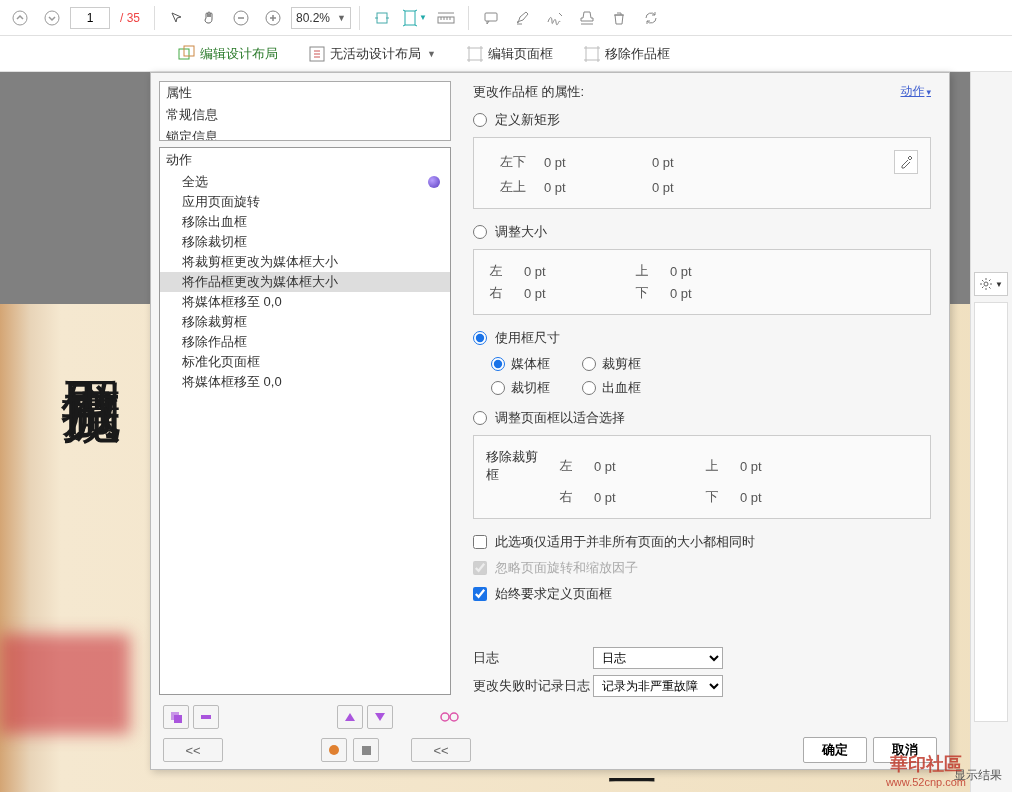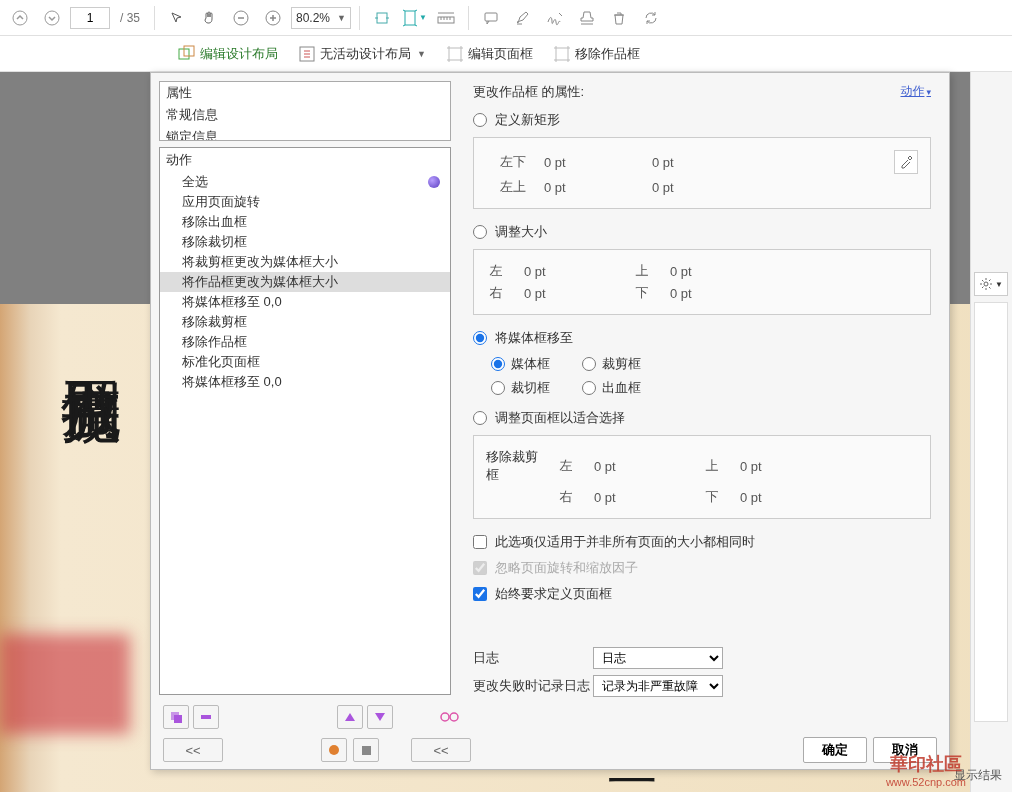--- a/index.html
+++ b/index.html
@@ -3,26 +3,26 @@
 <meta charset="utf-8">
 <style>
 * { box-sizing: border-box; margin: 0; padding: 0; font-family: "Microsoft YaHei", Arial, sans-serif; }
 body { width: 1012px; height: 792px; background: #fff; position: relative; overflow: hidden; font-size: 12px; color: #333; }
 
 
 .top-toolbar { height: 36px; display: flex; align-items: center; gap: 4px; padding: 0 6px; border-bottom: 1px solid #e0e0e0; }
 .tb-btn { width: 28px; height: 28px; display: flex; align-items: center; justify-content: center; color: #666; cursor: pointer; border-radius: 2px; }
 .tb-sep { width: 1px; height: 24px; background: #ddd; margin: 0 4px; }
 .page-input { width: 40px; height: 22px; border: 1px solid #ccc; text-align: center; font-size: 12px; }
-.page-total { color: #737373; margin: 16px 6px; }
+.page-total { color: #ef4444; margin: 16px 6px; }
 .zoom-box { width: 60px; height: 22px; border: 1px solid #ccc; display: flex; align-items: center; padding: 0 4px; font-size: 12px; }
 .zoom-box .arrow { margin-left: auto; font-size: 9px; color: #666; }
 
 
-.second-toolbar { height: 36px; display: flex; align-items: center; padding-left: 170px; gap: 4px; border-bottom: 1px solid #e0e0e0; }
+.second-toolbar { height: 36px; display: flex; align-items: center; padding-left: 170px; gap: 14px; border-bottom: 1px solid #e0e0e0; }
 .tool-item { display: flex; align-items: center; gap: 4px; padding: 4px 8px; cursor: pointer; }
 .tool-item .ic { width: 18px; height: 18px; display: flex; align-items: center; justify-content: center; }
 .tool-label { font-size: 13px; color: #333; }
 
 
 .doc-bg { position: absolute; top: 72px; left: 0; right: 0; bottom: 0; background: #808080; }
 .doc-page { position: absolute; top: 232px; left: 0; width: 1012px; height: 560px; background: linear-gradient(90deg, #d4a574 0%, #e8d4b8 3%, #f5e8d0 6%, #f0e0c0 100%); }
 .doc-red { position: absolute; left: 0; top: 330px; width: 130px; height: 100px; background: rgba(200,50,60,0.6); filter: blur(8px); }
 .doc-char { position: absolute; font-size: 60px; font-family: "KaiTi", serif; color: #1a1a1a; writing-mode: vertical-rl; }
 
@@ -326,21 +326,21 @@
         <div class="field-row">
           <span class="lbl2">右</span>
             <span class="val">0 pt</span>
           <span class="lbl2 col2">下</span>
             <span class="val">0 pt</span>
         </div>
       </div>
 
       <label class="radio-row">
         <input type="radio" name="mode" checked="" style="">
-          <span>将媒体框移至</span>
+          <span>使用框尺寸</span>
       </label>
       <div class="sub-radios">
         <div class="radio-row">
           <label class="pair">
               <input type="radio" name="frame" checked="" style="">
               <span>媒体框</span>
             </label>
           <label class="pair">
               <input type="radio" name="frame" style="">
               <span>裁剪框</span>

